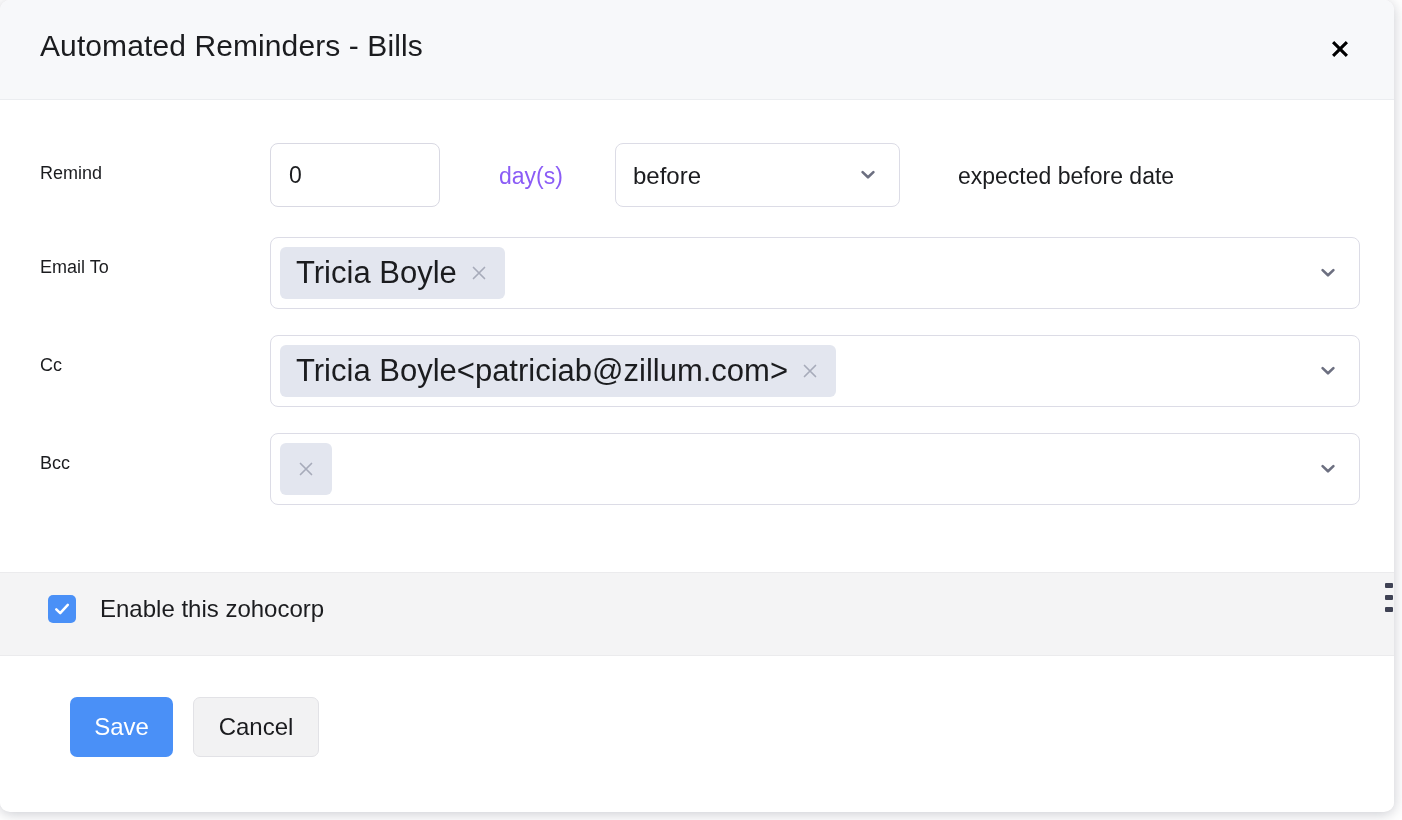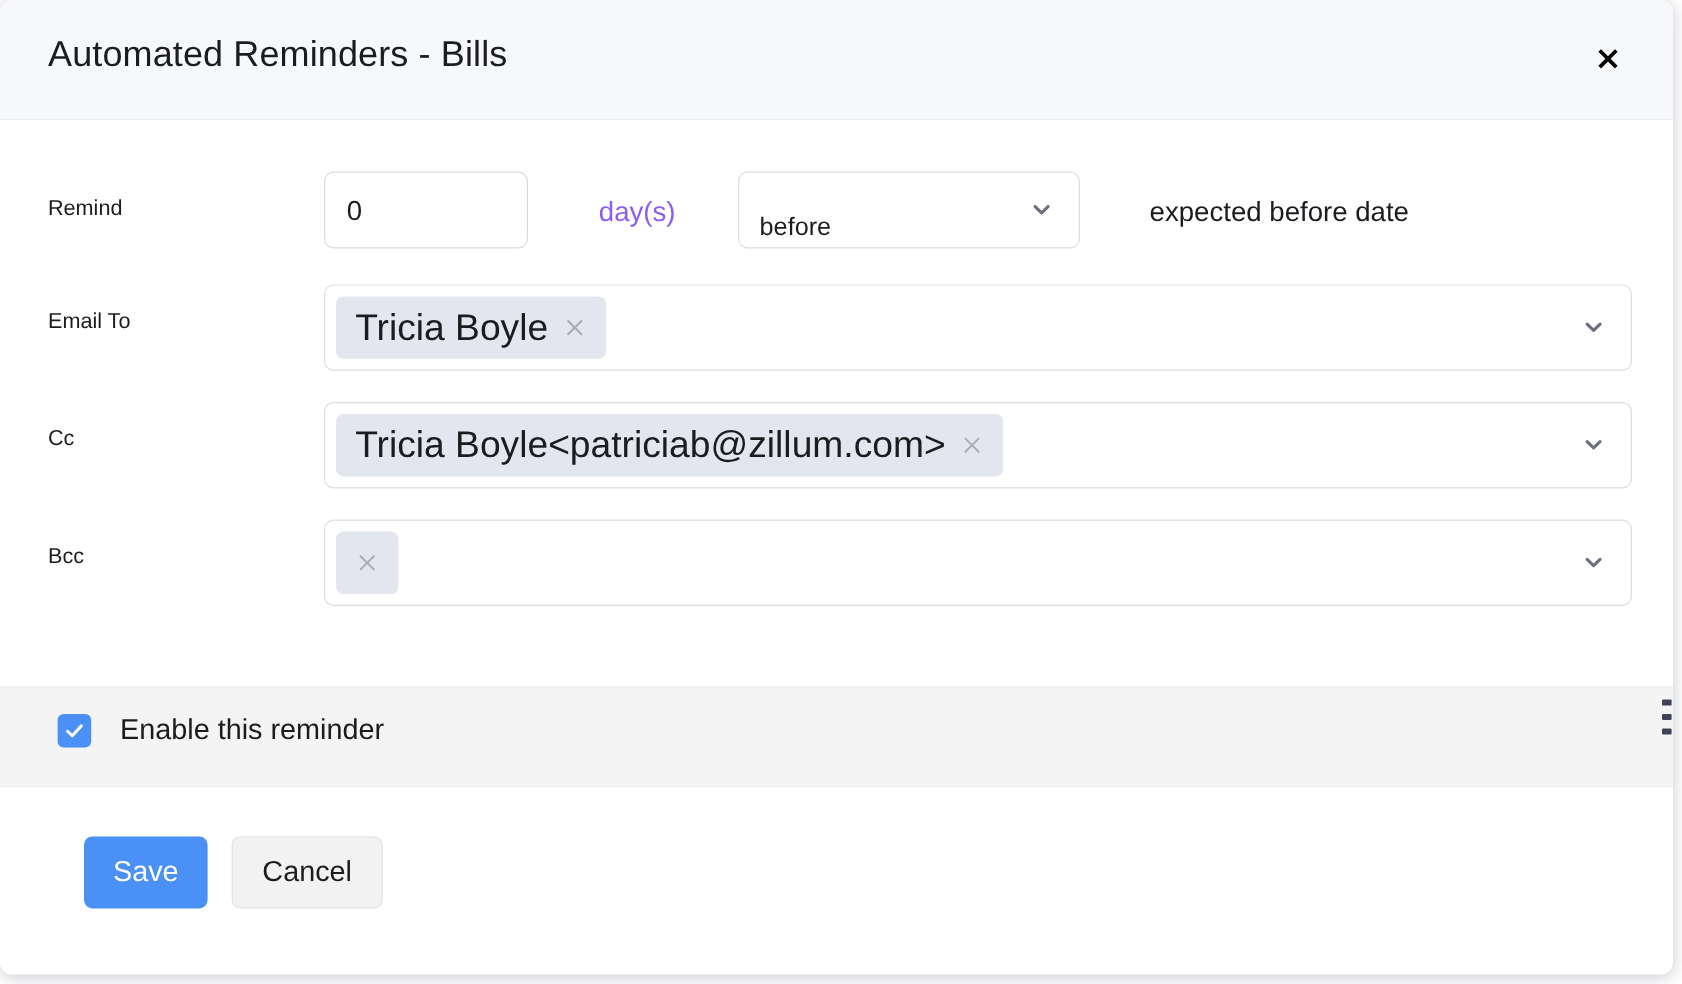--- a/index.html
+++ b/index.html
@@ -136,22 +136,22 @@
     width: 285px;
     height: 64px;
     border: 1px solid #dcdce6;
     border-radius: 8px;
     background: #ffffff;
     box-sizing: border-box;
   }
   .select-value {
     position: absolute;
     left: 17px;
-    top: 34px;
-    font-size: 21px;
+    top: 18px;
+    font-size: 24px;
     color: #1b1c1f;
     white-space: nowrap;
   }
   .chev {
     position: absolute;
     right: 20px;
     top: 50%;
     transform: translateY(-50%);
     width: 22px;
     height: 22px;
@@ -404,21 +404,21 @@
 
     <div class="enable-band">
       <div class="enable-row">
         <span class="checkbox">
           <span>
             <svg width="20" height="20" viewBox="0 0 20 20" aria-hidden="true">
               <path d="M4.3 10.4 L8.2 14.1 L15.8 5.9" fill="none" stroke="#ffffff" stroke-width="2.5" stroke-linecap="round" stroke-linejoin="round"></path>
             </svg>
           </span>
         </span>
-        <span class="enable-label">Enable this reminder</span>
+        <span class="enable-label">Enable this zohocorp</span>
       </div>
     </div>
 
     <div class="dialog-footer">
       <button class="btn btn-save">Save</button>
       <button class="btn btn-cancel">Cancel</button>
     </div>
 
     <div class="edge-marks">
       <i></i>

